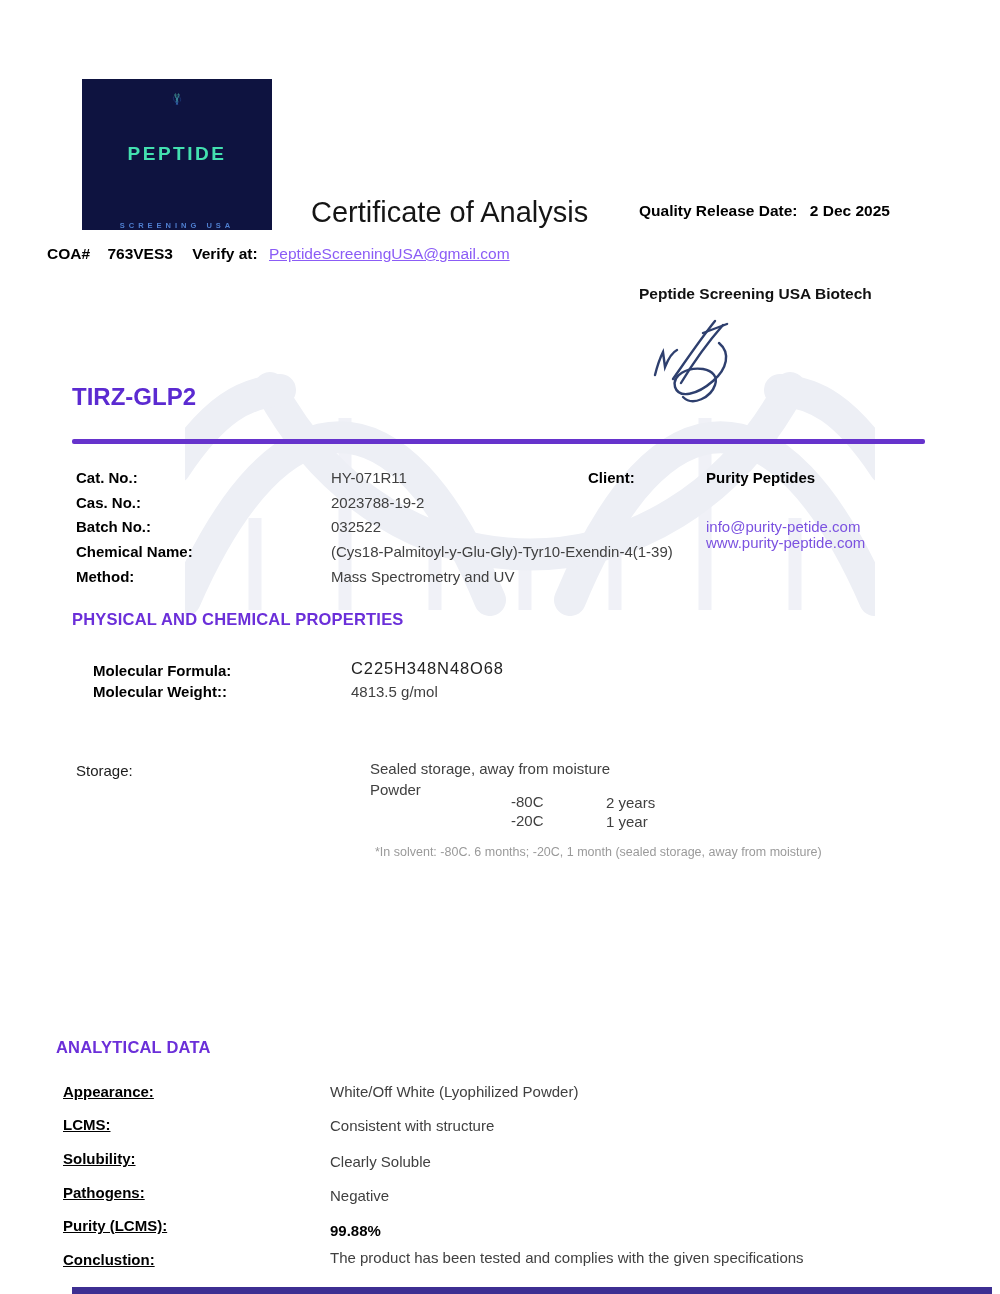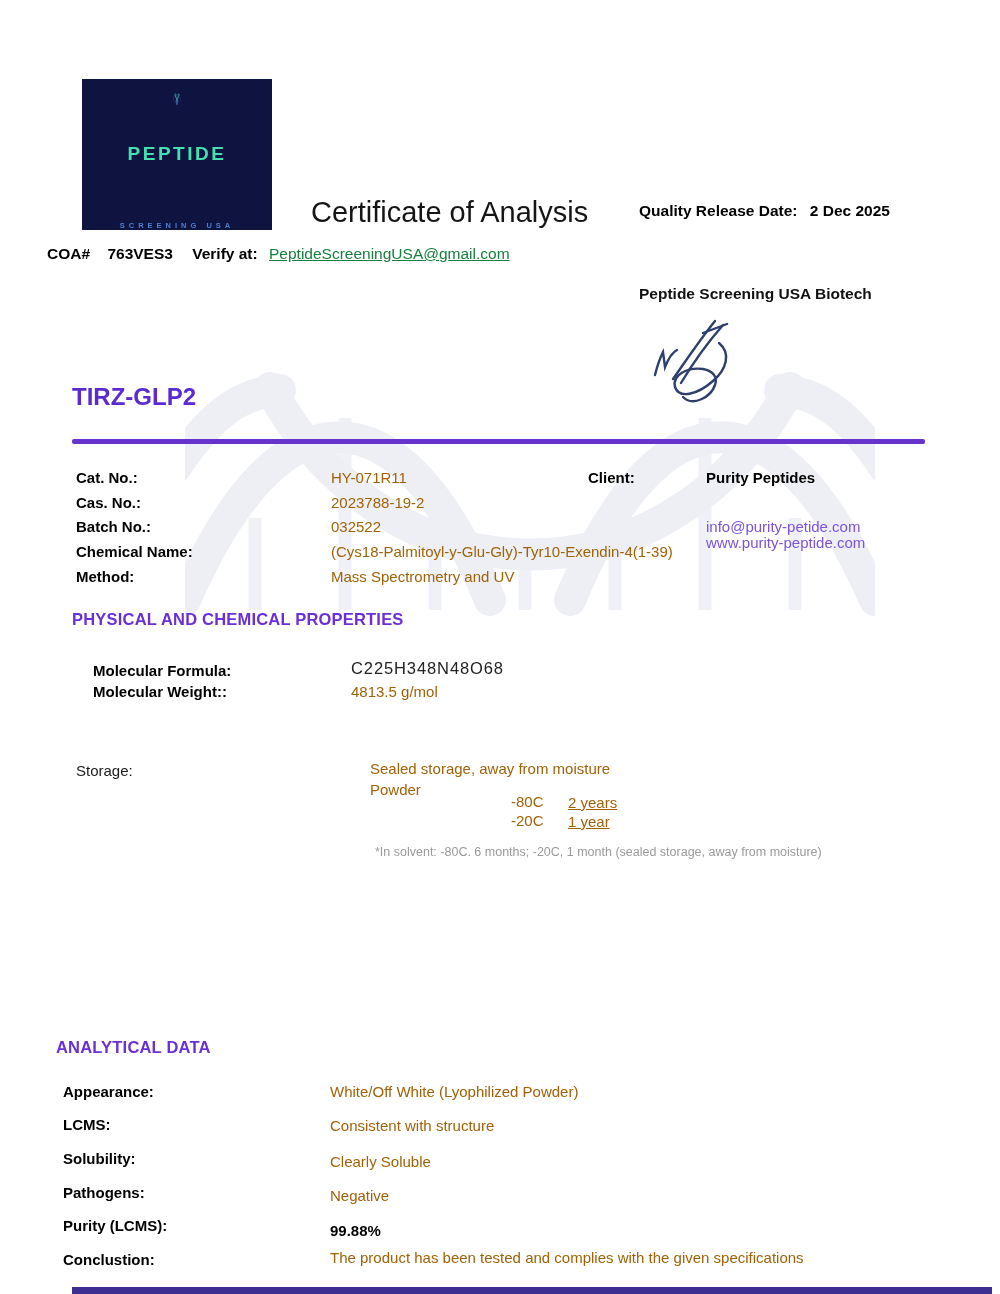--- a/index.html
+++ b/index.html
@@ -22,50 +22,50 @@
   .meta{left:639px;width:340px;font-size:15.5px;color:#111;}
   .meta b{color:#000;}
   .m-quality{top:202px;}
   .m-verified{top:236px;}
   .m-chemist{top:260px;font-weight:bold;}
   .m-org{top:285px;font-weight:bold;}
   .verified-name{color:#3d3d3d;font-weight:normal;}
   .coa-line{left:47px;top:245px;font-size:15.5px;font-weight:bold;color:#000;}
   .coa-number{margin-left:13px;}
   .coa-verify{margin-left:15px;}
-  .email-link{margin-left:7px;color:#15803d;text-decoration:underline;font-weight:normal;cursor:pointer;}
+  .email-link{margin-left:7px;color:#8b5cf6;text-decoration:underline;font-weight:normal;cursor:pointer;}
   .signature{left:645px;top:313px;width:105px;height:100px;}
   
   .product-name{left:72px;top:383px;font-size:24px;font-weight:bold;color:#5b2ad1;}
   .rule{left:72px;top:439px;width:853px;height:5px;background:#6633cc;border-radius:2px;}
   .lbl{font-weight:bold;color:#000;font-size:15px;}
-  .val{color:#a16207;font-size:15px;}
+  .val{color:#404040;font-size:15px;}
   .ilbl{left:76px;}
   .ival{left:331px;}
   .ir0{top:469px;} .ir1{top:494px;} .ir2{top:518px;} .ir3{top:543px;} .ir4{top:568px;}
   .client-lbl{left:588px;top:469px;}
   .client-name{left:706px;top:469px;font-weight:bold;color:#000;}
   .client-web{left:706px;top:494px;margin-top:40px;}
   .client-mail{left:706px;top:518px;}
   .plink{color:#7b52e0;font-size:15px;text-decoration:none;cursor:pointer;}
   
   .sec-heading{font-size:16.5px;font-weight:bold;color:#6b2fd9;letter-spacing:0.2px;}
   .h-physical{left:72px;top:610px;}
   .mf-lbl{left:93px;top:662px;} .mw-lbl{left:93px;top:683px;}
   .mf-val{left:351px;top:659px;font-size:16.5px;letter-spacing:0.9px;color:#222;}
   .mw-val{left:351px;top:683px;}
   .storage-lbl{left:76px;top:762px;font-size:15px;color:#1c1c1c;}
   .storage-cond{left:370px;top:760px;}
   .storage-form{left:370px;top:781px;}
-  .st-temp{left:511px;} .st-dur{left:568px;text-decoration:underline;}
+  .st-temp{left:511px;} .st-dur{left:606px;}
   .st0t{top:793px;} .st0d{top:794px;} .st1t{top:812px;} .st1d{top:813px;}
   .footnote{left:375px;top:845px;font-size:12.5px;color:#9a9a9a;}
   
   .h-analytical{left:56px;top:1038px;}
-  .albl{left:63px;} .aval{left:330px;}
+  .albl{left:63px;text-decoration:underline;} .aval{left:330px;}
   .a0l{top:1083px;} .a0v{top:1083px;}
   .a1l{top:1116px;} .a1v{top:1117px;}
   .a2l{top:1150px;} .a2v{top:1153px;}
   .a3l{top:1184px;} .a3v{top:1187px;}
   .a4l{top:1217px;} .a4v{top:1222px;font-weight:bold;color:#000;}
   .a5l{top:1251px;} .a5v{top:1249px;}
   .bottom-bar{left:72px;top:1287px;width:920px;height:7px;background:#3d2f92;}
 </style>
 </head>
 <body>

